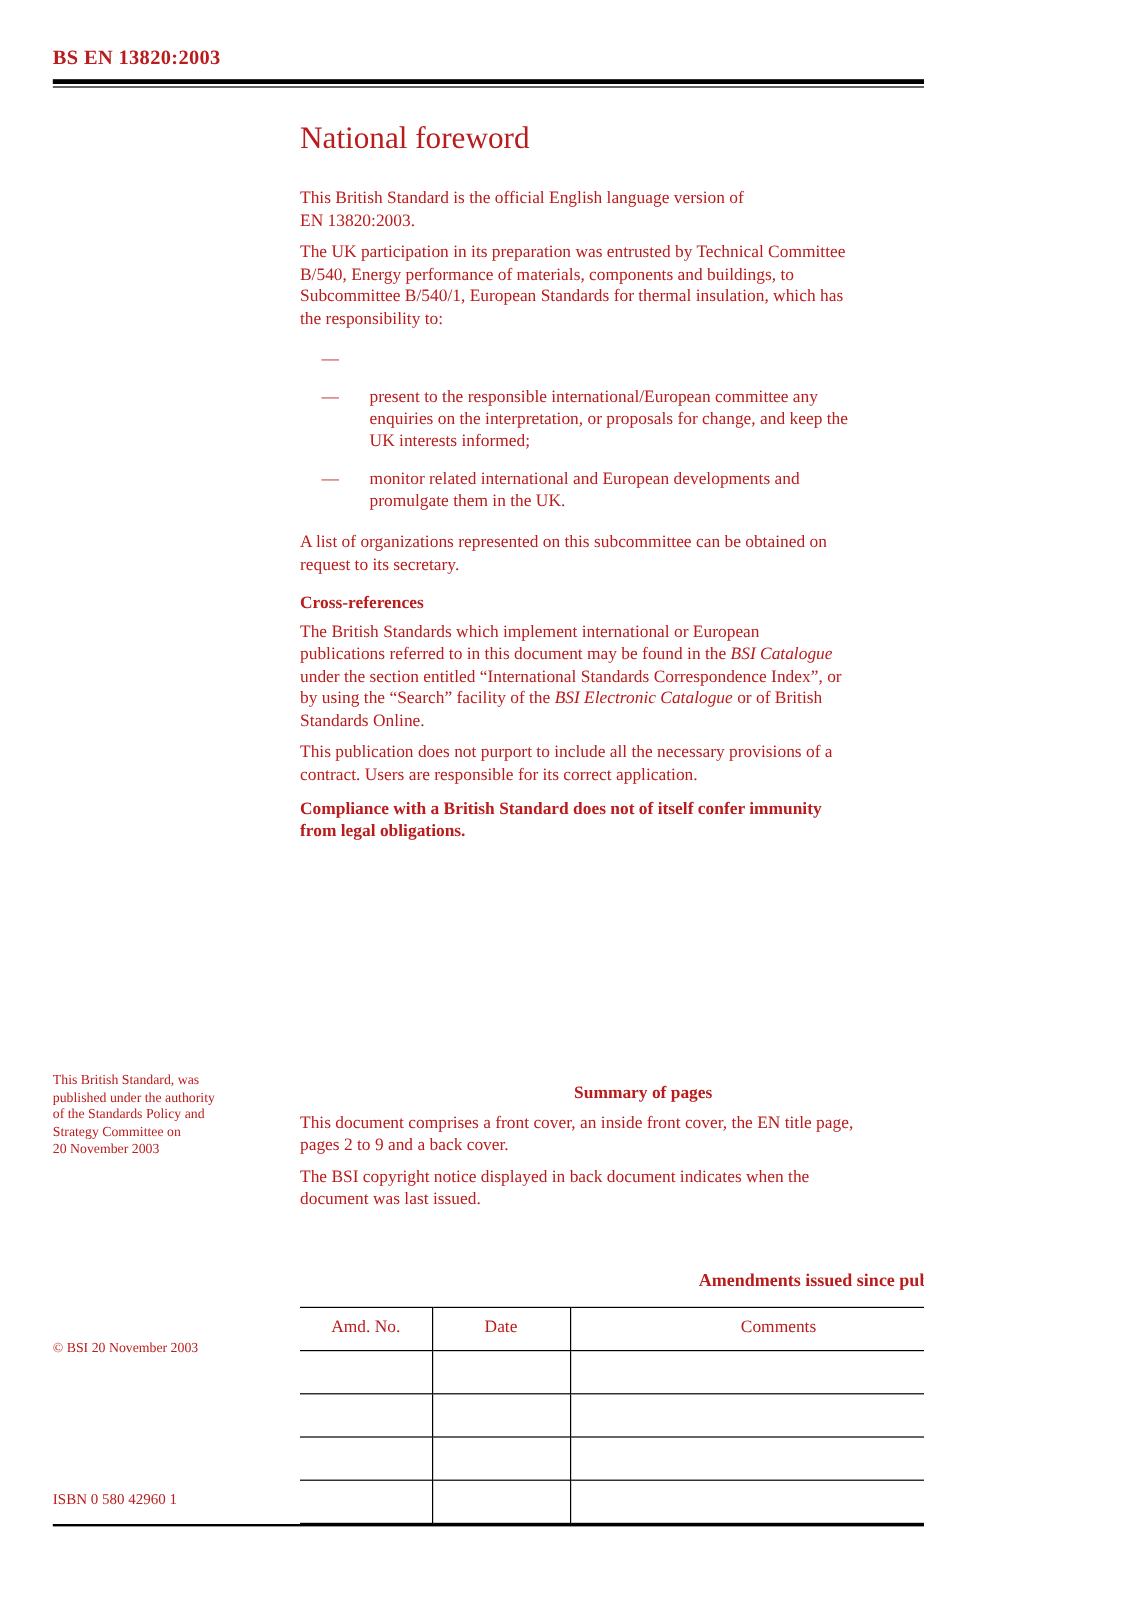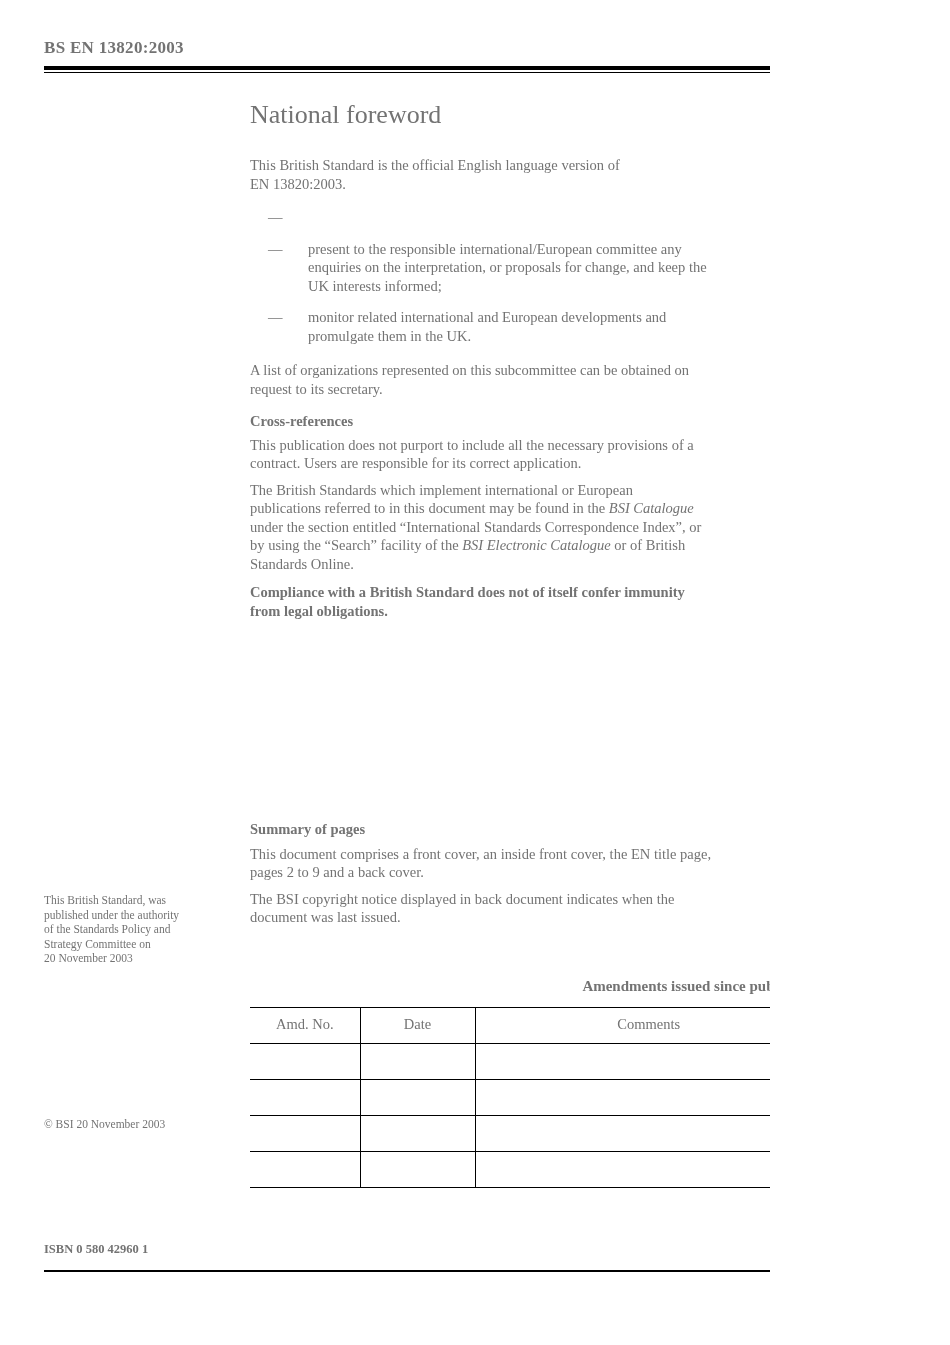--- a/index.html
+++ b/index.html
@@ -2,21 +2,21 @@
 <html><head>
 <meta charset="utf-8">
 <title>BS EN 13820:2003 — National foreword</title>
 <style>
   html, body { margin:0; padding:0; background:#ffffff; }
   .page {
     position:relative;
     width:770px;
     height:1345px;
     background:#ffffff;
-    color:#737373;
+    color:#b91c1c;
     font-family:"Liberation Serif","DejaVu Serif",serif;
     overflow:hidden;
   }
   .doc-ref {
     position:absolute;
     left:44px; top:38px;
     font-size:17px;
     font-weight:bold;
     letter-spacing:0.3px;
   }
@@ -42,21 +42,21 @@
   .italic { font-style:italic; }
 
   .bullets { margin:15px 0 16px 0; }
   .bullet { display:flex; margin-bottom:13px; }
   .bullet .dash { flex:0 0 40px; margin-left:18px; }
   .bullet .btext { flex:1; }
 
   .sub-heading { font-weight:bold; margin:14px 0 5px 0; }
   .compliance { font-weight:bold; margin-top:10px; }
 
-  .summary-heading { font-weight:bold; margin:200px 0 6px 0; }
+  .summary-heading { font-weight:bold; margin:200px 0 6px 0;text-align:center; }
 
   .amendments-heading {
     font-weight:bold;
     font-size:15px;
     margin:50px 0 0 0;
     padding-left:5px;
     text-align:right;
   }
   table.amendments {
     border-collapse:collapse;
@@ -85,21 +85,21 @@
   }
   .copyright {
     position:absolute;
     left:44px; top:1118px;
     font-size:11.5px;
   }
   .isbn {
     position:absolute;
     left:44px; top:1242px;
     font-size:12.5px;
-    font-weight:bold;
+    font-weight:normal;
   }
   .bottom-rule {
     position:absolute;
     left:44px; top:1270px;
     width:778px; height:2px;
     background:#000;
   }
 </style>
 </head>
 <body>
@@ -113,20 +113,24 @@
     <div class="thin"></div>
   </div>
 
   <div class="main">
 
     <div class="title">National foreword</div>
 
     <p class="para pre">This British Standard is the official English language version of
 EN 13820:2003.</p>
 
+    <p class="para pre">The UK participation in its preparation was entrusted by Technical Committee
+B/540, Energy performance of materials, components and buildings, to
+Subcommittee B/540/1, European Standards for thermal insulation, which has
+the responsibility to:</p>
 
     <div class="bullets">
       <div class="bullet">
         <span class="dash">—</span>
       </div>
       <div class="bullet">
         <span class="dash">—</span>
         <span class="btext pre">present to the responsible international/European committee any
 enquiries on the interpretation, or proposals for change, and keep the
 UK interests informed;</span>
@@ -136,28 +140,28 @@
         <span class="btext pre">monitor related international and European developments and
 promulgate them in the UK.</span>
       </div>
     </div>
 
     <p class="para pre">A list of organizations represented on this subcommittee can be obtained on
 request to its secretary.</p>
 
     <div class="sub-heading">Cross-references</div>
 
-    <p class="para pre">This publication does not purport to include all the necessary provisions of a
-contract. Users are responsible for its correct application.</p>
-
     <p class="para pre"><span>The British Standards which implement international or European
 publications referred to in this document may be found in the </span><span class="italic">BSI Catalogue</span><span>
 under the section entitled “International Standards Correspondence Index”, or
 by using the “Search” facility of the </span><span class="italic">BSI Electronic Catalogue</span><span> or of British
 Standards Online.</span></p>
+
+    <p class="para pre">This publication does not purport to include all the necessary provisions of a
+contract. Users are responsible for its correct application.</p>
 
     <p class="para pre compliance">Compliance with a British Standard does not of itself confer immunity
 from legal obligations.</p>
 
     <div class="summary-heading">Summary of pages</div>
 
     <p class="para pre">This document comprises a front cover, an inside front cover, the EN title page,
 pages 2 to 9 and a back cover.</p>
 
     <p class="para pre">The BSI copyright notice displayed in back document indicates when the

